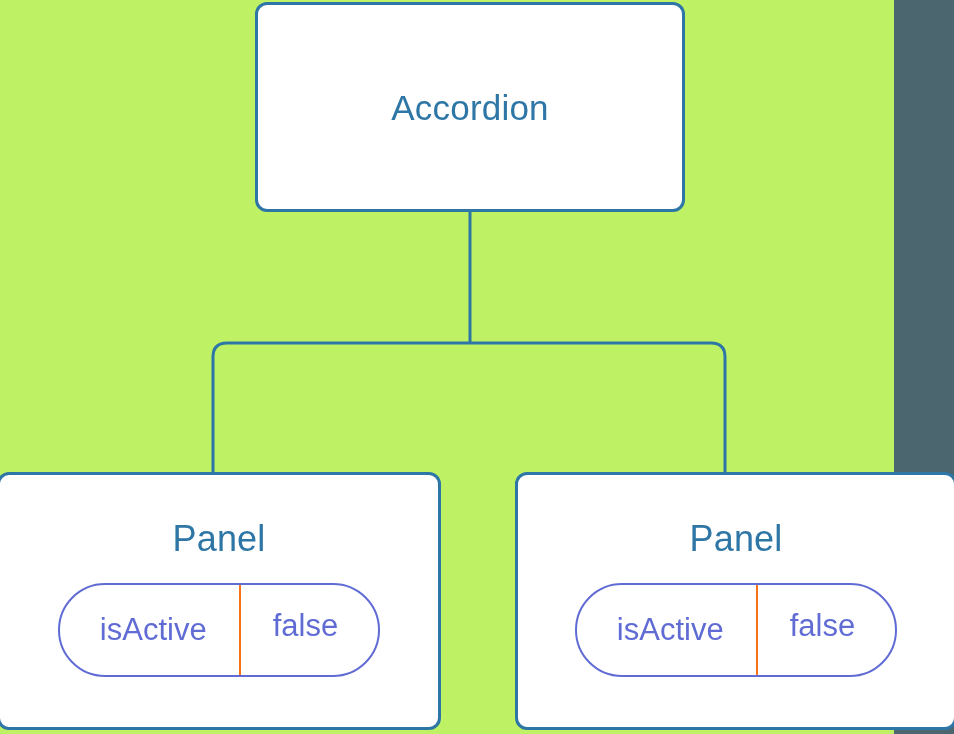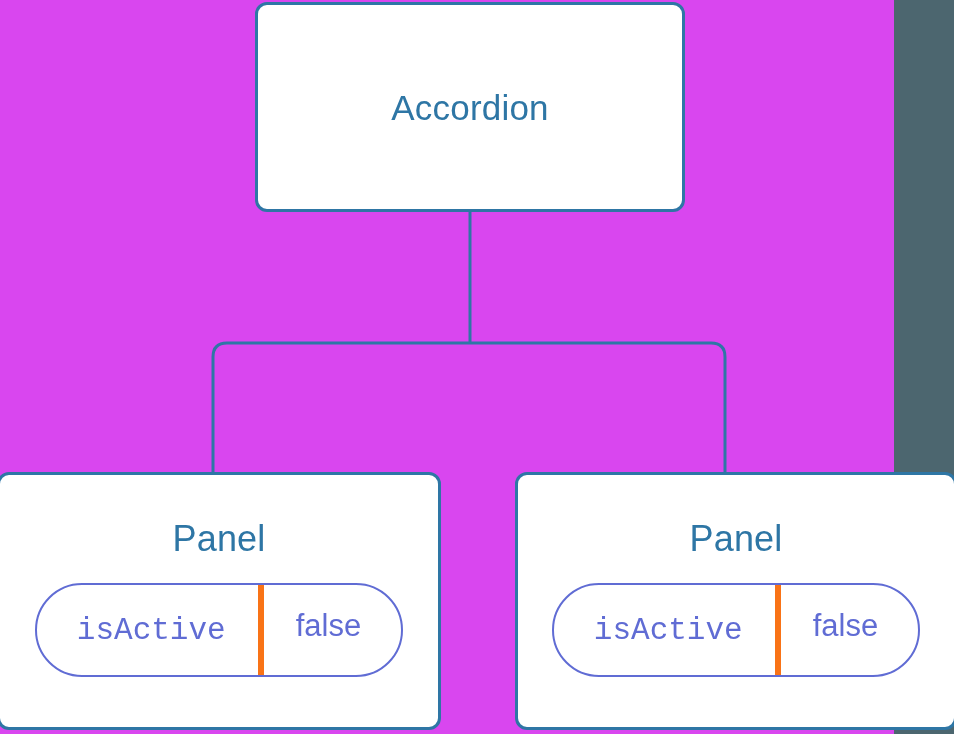--- a/index.html
+++ b/index.html
@@ -12,21 +12,21 @@
     height: 734px;
     overflow: hidden;
     font-family: "Liberation Sans", sans-serif;
     background: #4c666f;
   }
 
   #diagram-canvas {
     position: relative;
     width: 894px;
     height: 734px;
-    background: #d946ef;
+    background: #bef264;
   }
 
   
   #connector-layer {
     position: absolute;
     left: 0;
     top: 0;
     width: 954px;
     height: 734px;
     z-index: 1;
@@ -104,22 +104,21 @@
     align-items: center;
     justify-content: center;
     color: #606cd4;
     font-family: "Liberation Sans", sans-serif;
     font-size: 31px;
     white-space: nowrap;
     box-sizing: border-box;
   }
   .prop-key {
     padding: 0 32px 0 40px;
-    border-right: 6px solid #f97316;
-    font-family: Liberation Mono, monospace;
+    border-right: 2px solid #f97316;
   }
   .prop-value {
     padding: 0 40px 8px 32px;
   }
 </style>
 </head>
 <body>
 
 <div id="diagram-canvas">
 

